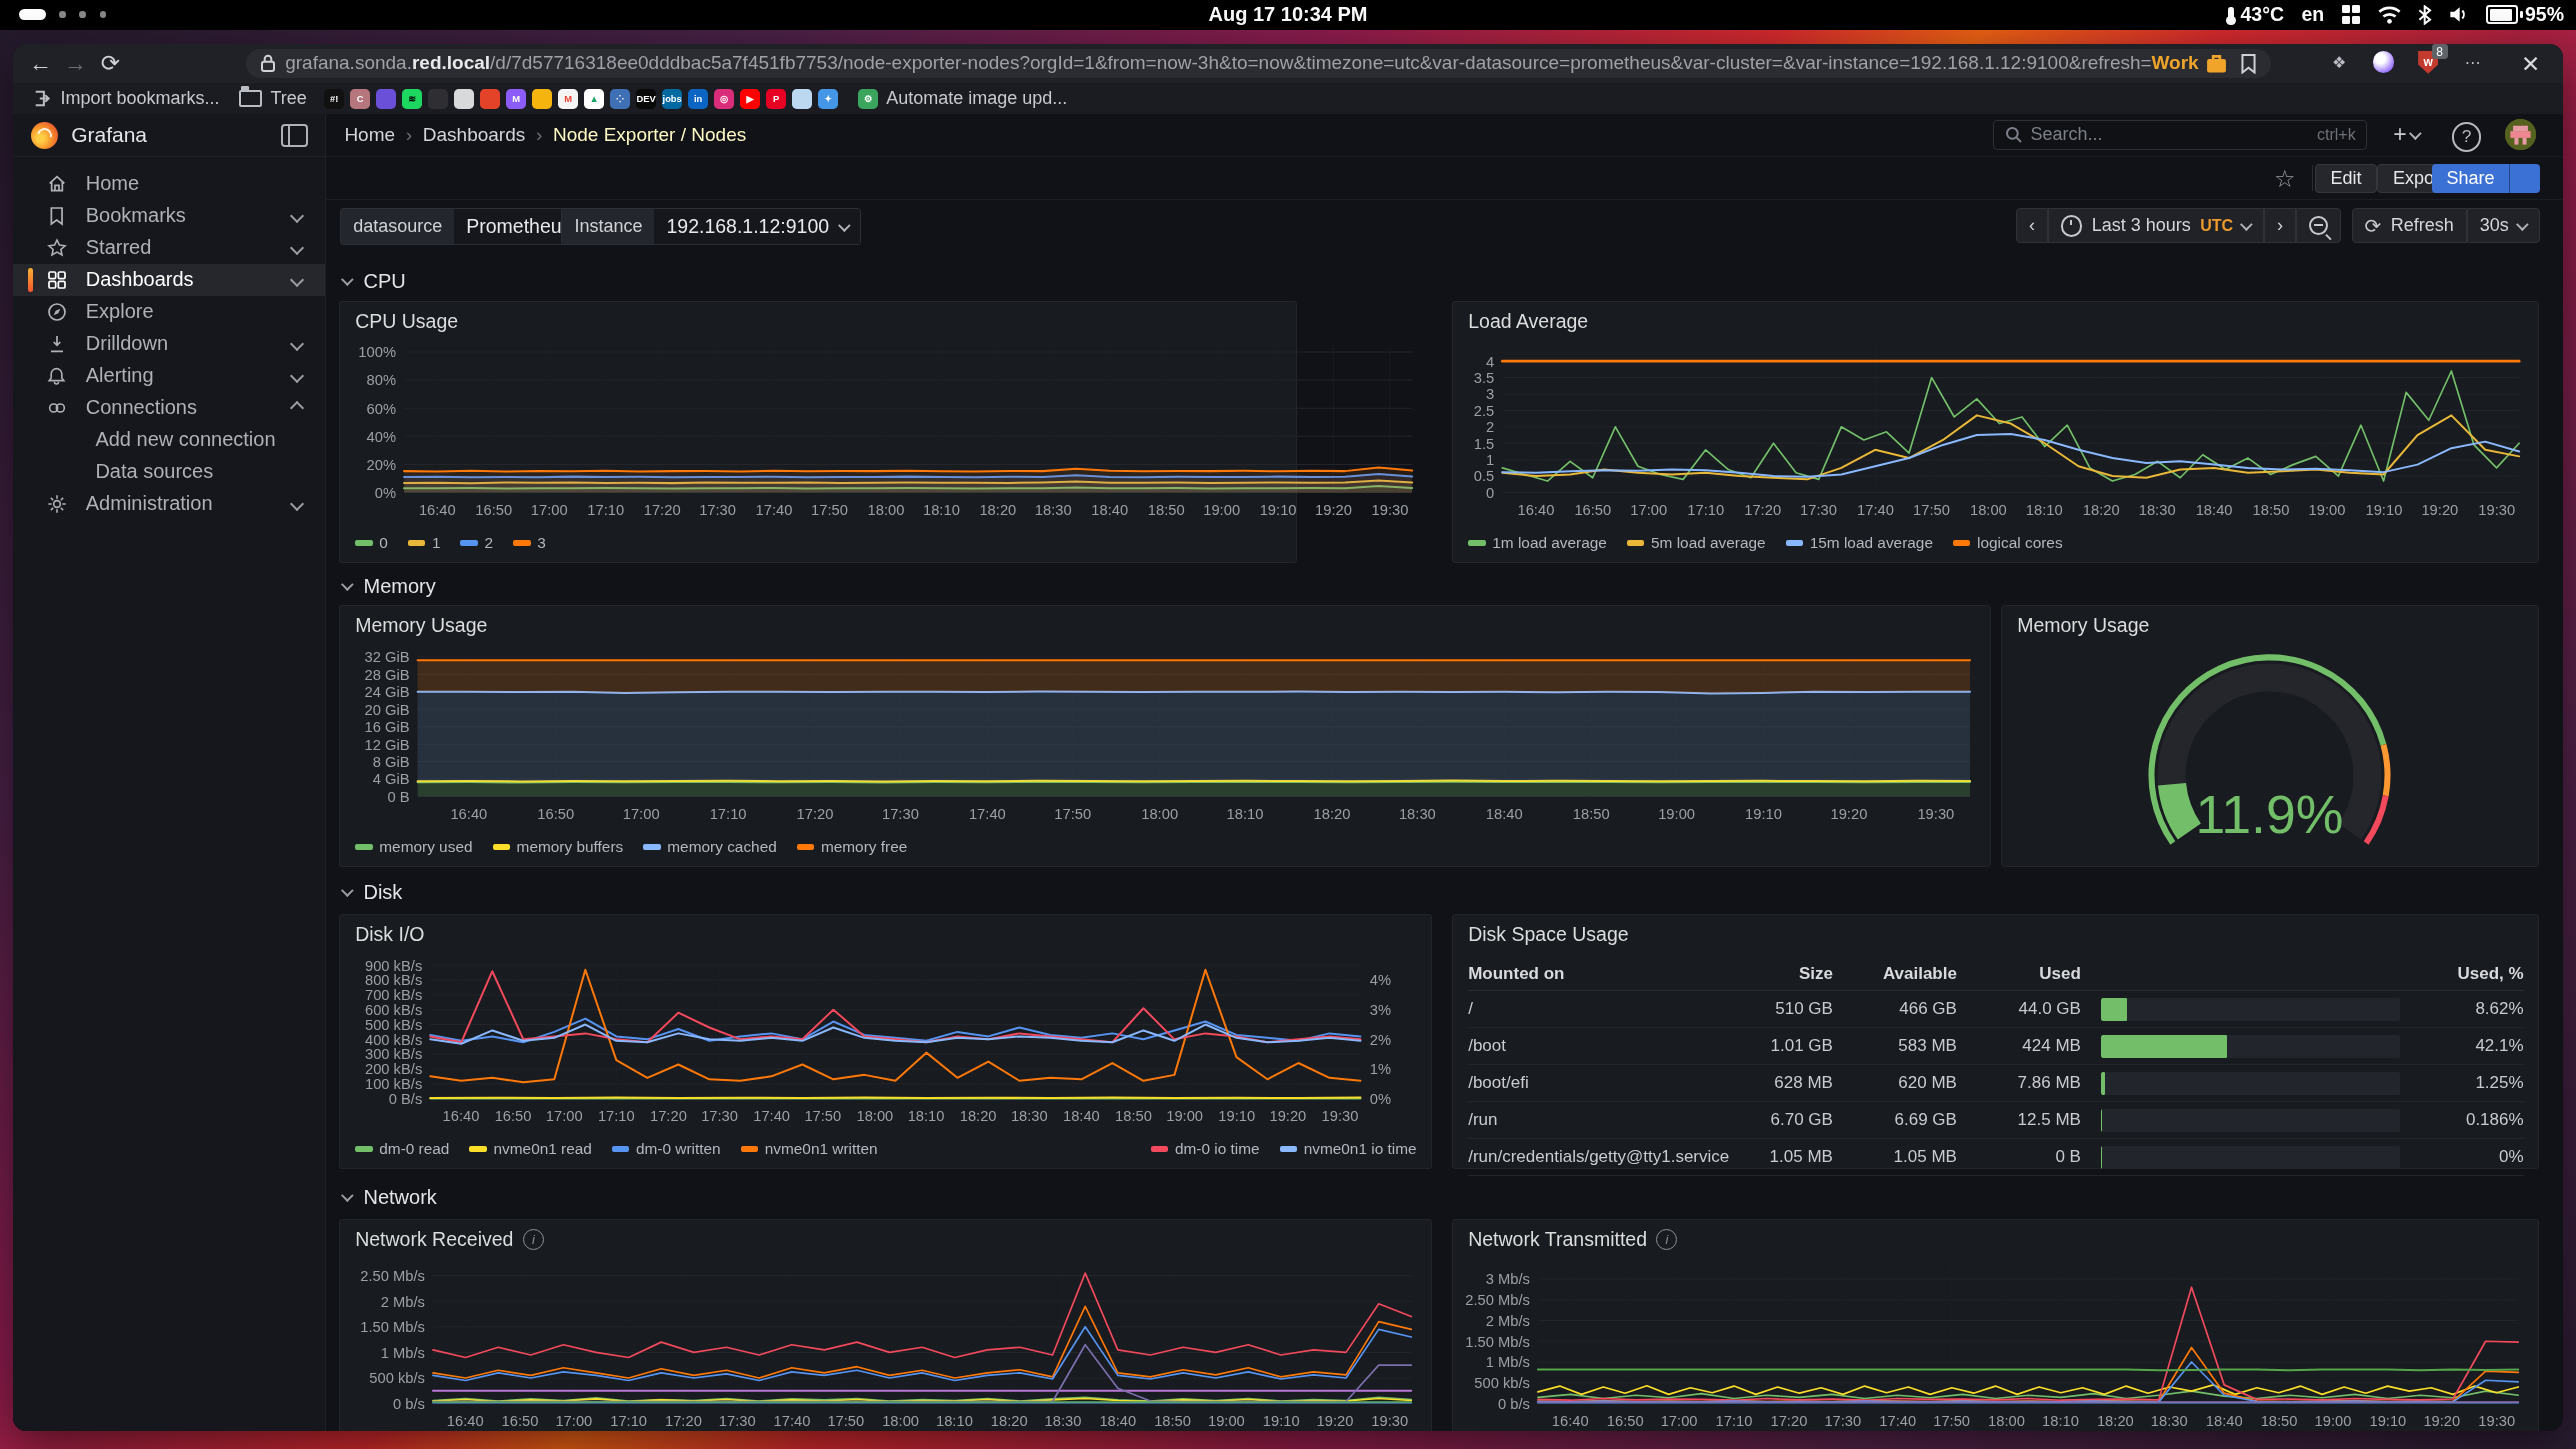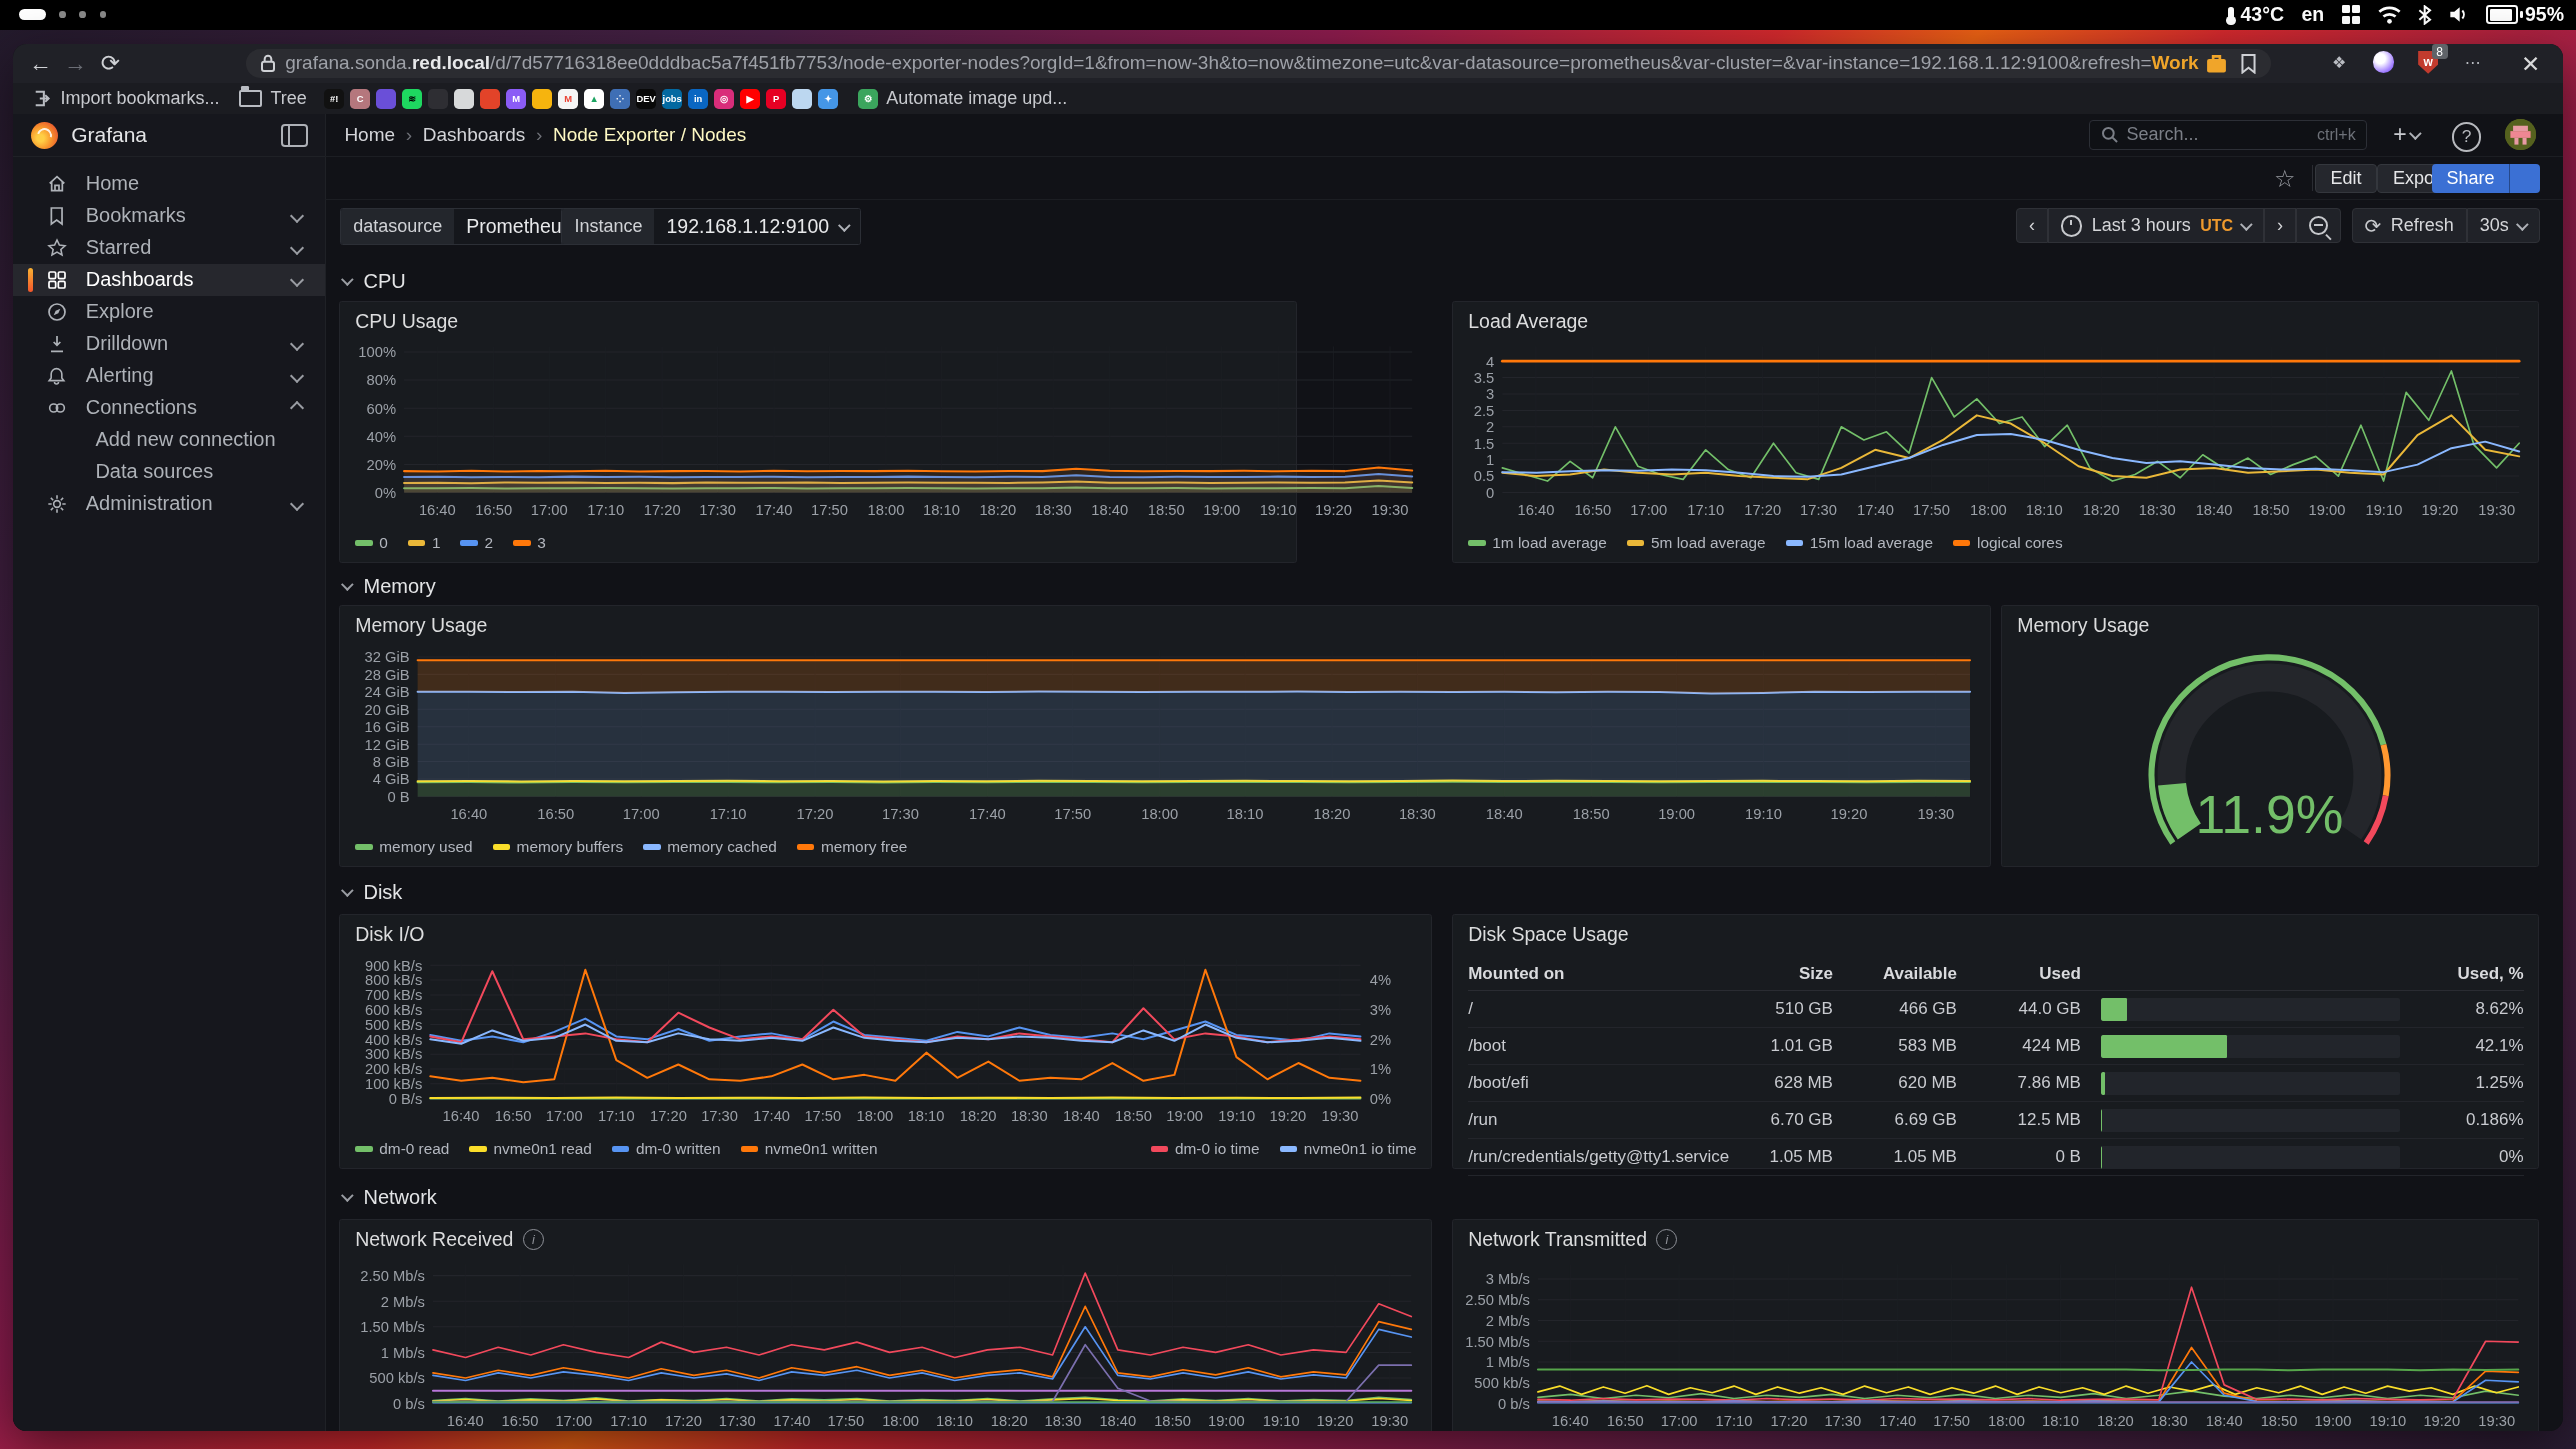--- a/index.html
+++ b/index.html
@@ -58,21 +58,21 @@
   .navitem.active:before{content:"";position:absolute;left:14.8px;top:4px;bottom:4px;width:4.7px;border-radius:2.7px;background:linear-gradient(#f8b133,#f3562b);}
   .navitem.sub{padding-left:82px;}
   .icon20{width:23px;display:flex;justify-content:center;}
   .chev{width:8px;height:8px;border-right:2px solid #9a9da3;border-bottom:2px solid #9a9da3;transform:rotate(45deg);margin-right:23px;}
   .chev.up{transform:rotate(-135deg);}
   .main{position:absolute;left:312px;top:0;right:0;bottom:0;}
   .crumbrow{position:absolute;left:0;top:0;right:0;height:42px;border-bottom:1.3px solid #1c1e23;display:flex;align-items:center;}
   .crumb{margin-left:19px;display:flex;align-items:center;gap:10.7px;font-size:19px;color:#d4d5d9;}
   .crumb .sep{color:#6e7077;}
   .crumb .cur{color:#fef9c3;}
-  .searchbox{position:absolute;right:196px;top:6px;width:278px;height:29.5px;border:1.3px solid #2c2f36;background:#0f1115;border-radius:4px;display:flex;align-items:center;padding:0 10.7px;box-sizing:border-box;color:#7b7f87;font-size:18px;gap:8px;}
+  .searchbox{position:absolute;right:196px;top:6px;width:374px;height:29.5px;border:1.3px solid #2c2f36;background:#0f1115;border-radius:4px;display:flex;align-items:center;padding:0 10.7px;box-sizing:border-box;color:#7b7f87;font-size:18px;gap:8px;}
   .searchbox .sc{margin-left:auto;color:#6d7178;font-size:16px;}
   .plusbtn{position:absolute;right:144px;top:6.7px;color:#c9cbd0;font-size:23px;display:flex;align-items:center;gap:4px;}
   .helpbtn{position:absolute;right:82px;top:8px;width:25.5px;height:25.5px;border:2px solid #b6b8bd;border-radius:50%;color:#b6b8bd;font-size:17.4px;display:flex;align-items:center;justify-content:center;}
   .avatar{position:absolute;right:27px;top:5.4px;width:31px;height:31px;border-radius:50%;overflow:hidden;background:#56611c;}
   .subrow{position:absolute;left:0;top:43px;right:0;height:42px;border-bottom:1.3px solid #1c1e23;}
   .star{position:absolute;right:268px;top:8px;font-size:24px;color:#9a9da3;}
   .vline{position:absolute;right:250px;top:8px;width:1.3px;height:25.5px;background:#2a2c32;}
   .btn{position:absolute;top:6.7px;height:29.5px;background:#25272d;border:1.3px solid #34373d;border-radius:4px;color:#e6e7e9;font-size:18px;display:flex;align-items:center;padding:0 14.8px;gap:8px;box-sizing:border-box;}
   .btn .bchev{width:6.7px;height:6.7px;border-right:2px solid #c6c8cc;border-bottom:2px solid #c6c8cc;transform:rotate(45deg);margin-top:-2.7px;}
   .share{position:absolute;right:23.5px;top:6.7px;height:29.5px;display:flex;border-radius:4px;overflow:hidden;}
@@ -119,20 +119,21 @@
 
 <div class="screen">
 
   <div class="menubar">
     <div class="mb-left">
       <span class="mb-pill"></span>
       <span class="mb-dot"></span>
       <span class="mb-dot"></span>
       <span class="mb-dot"></span>
     </div>
+    <div class="mb-center">Aug 17  10:34 PM</div>
     <div class="mb-right">
       <span style="display:flex;align-items:center;gap:6.7px">
         <span class="thermo"></span>
         <span>43°C</span>
       </span>
       <span>en</span>
       <span class="appgrid">
           <span></span>
           <span></span>
           <span></span>

